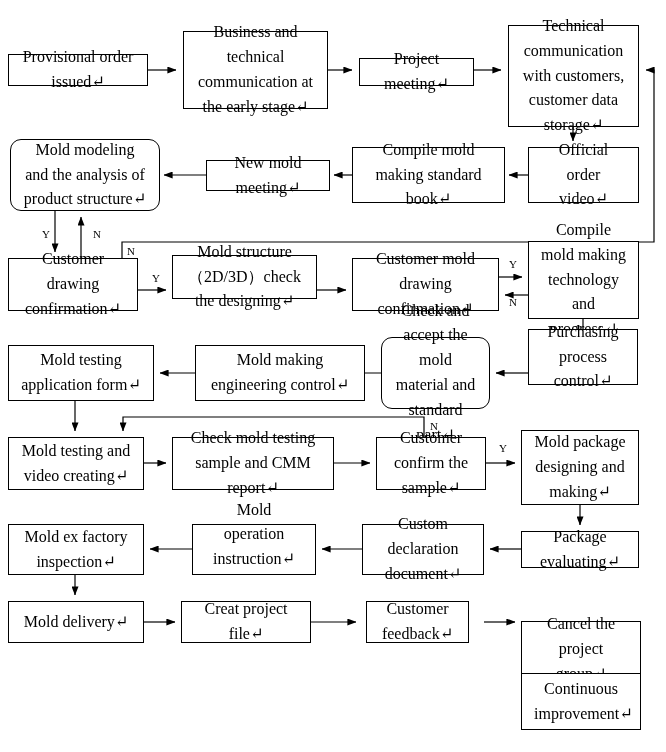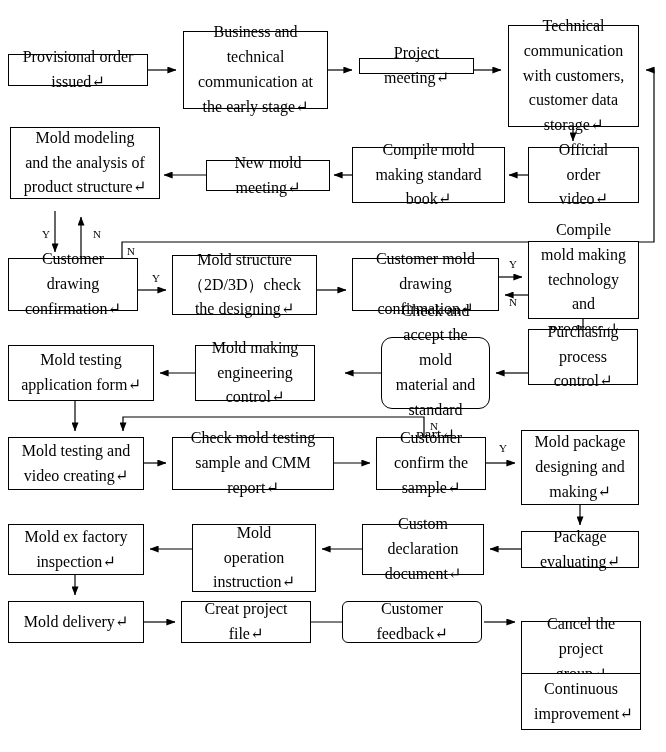--- a/index.html
+++ b/index.html
@@ -75,60 +75,60 @@
       <line x1="581" y1="650" x2="581" y2="667" marker-end="url(#ah)"></line>
     </g>
   </svg>
 
   <div class="node" style="left:8px;top:54px;width:140px;height:32px;">
       <span>Provisional order issued↵</span>
     </div>
   <div class="node" style="left:183px;top:31px;width:145px;height:78px;">
       <span>Business and technical communication at the early stage↵</span>
     </div>
-  <div class="node" style="left:359px;top:58px;width:115px;height:16px;">
+  <div class="node" style="left:359px;top:58px;width:115px;height:28px;">
       <span>Project meeting↵</span>
     </div>
   <div class="node" style="left:508px;top:25px;width:131px;height:102px;">
       <span>Technical communication with customers, customer data storage↵</span>
     </div>
 
   <div class="node" style="left:528px;top:147px;width:111px;height:56px;">
       <span>Official order video↵</span>
     </div>
   <div class="node" style="left:352px;top:147px;width:153px;height:56px;justify-content:center;">
       <span>Compile mold making standard book↵</span>
     </div>
   <div class="node" style="left:206px;top:160px;width:124px;height:31px;">
       <span>New mold meeting↵</span>
     </div>
-  <div class="node" style="left:10px;top:127px;width:150px;height:72px;">
+  <div class="node" style="left:10px;top:139px;width:150px;height:72px;border-radius:11px;">
       <span>Mold modeling and the analysis of product structure↵</span>
     </div>
 
   <div class="node" style="left:8px;top:258px;width:130px;height:53px;">
       <span>Customer drawing confirmation↵</span>
     </div>
-  <div class="node" style="left:172px;top:255px;width:145px;height:60px;">
+  <div class="node" style="left:172px;top:255px;width:145px;height:44px;">
       <span>Mold structure（2D/3D）check the designing↵</span>
     </div>
   <div class="node" style="left:352px;top:258px;width:147px;height:53px;">
       <span>Customer mold drawing confirmation↵</span>
     </div>
   <div class="node" style="left:528px;top:241px;width:111px;height:78px;">
       <span>Compile mold making technology and progress↵</span>
     </div>
 
   <div class="node" style="left:528px;top:329px;width:110px;height:56px;">
       <span>Purchasing process control↵</span>
     </div>
   <div class="node" style="left:381px;top:337px;width:109px;height:72px;border-radius:11px;">
       <span>Check and accept the mold material and standard part↵</span>
     </div>
-  <div class="node" style="left:195px;top:345px;width:120px;height:56px;">
+  <div class="node" style="left:195px;top:345px;width:170px;height:56px;">
       <span>Mold making engineering control↵</span>
     </div>
   <div class="node" style="left:8px;top:345px;width:146px;height:56px;">
       <span>Mold testing application form↵</span>
     </div>
 
   <div class="node" style="left:8px;top:437px;width:136px;height:53px;">
       <span>Mold testing and video creating↵</span>
     </div>
   <div class="node" style="left:172px;top:437px;width:162px;height:53px;">
@@ -140,34 +140,34 @@
   <div class="node" style="left:521px;top:430px;width:118px;height:75px;">
       <span>Mold package designing and making↵</span>
     </div>
 
   <div class="node" style="left:521px;top:531px;width:118px;height:37px;">
       <span>Package evaluating↵</span>
     </div>
   <div class="node" style="left:362px;top:524px;width:122px;height:51px;">
       <span>Custom declaration document↵</span>
     </div>
-  <div class="node" style="left:192px;top:524px;width:124px;height:68px;">
+  <div class="node" style="left:192px;top:524px;width:124px;height:51px;align-items:flex-end;">
       <span>Mold operation instruction↵</span>
     </div>
   <div class="node" style="left:8px;top:601px;width:136px;height:42px;">
       <span>Mold delivery↵</span>
     </div>
 
   <div class="node" style="left:8px;top:524px;width:136px;height:51px;">
       <span>Mold ex factory inspection↵</span>
     </div>
   <div class="node" style="left:181px;top:601px;width:130px;height:42px;">
       <span>Creat project file↵</span>
     </div>
-  <div class="node" style="left:342px;top:601px;width:140px;height:42px;border-radius:6px;">
+  <div class="node" style="left:366px;top:601px;width:103px;height:42px;">
       <span>Customer feedback↵</span>
     </div>
   <div class="node" style="left:521px;top:593px;width:120px;height:57px;margin-top:28px;">
       <span>Cancel the project group↵</span>
     </div>
   <div class="node" style="left:521px;top:673px;width:120px;height:57px;">
       <span>Continuous improvement↵</span>
     </div>
 
   <div class="lbl" style="left:42px;top:228px;">Y</div>

